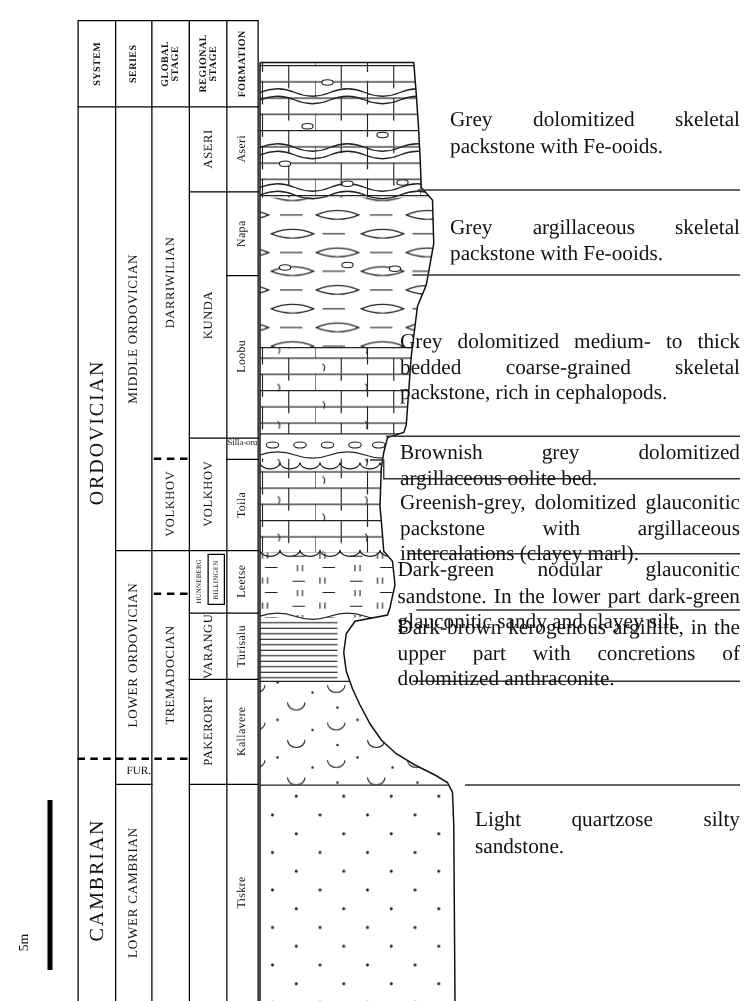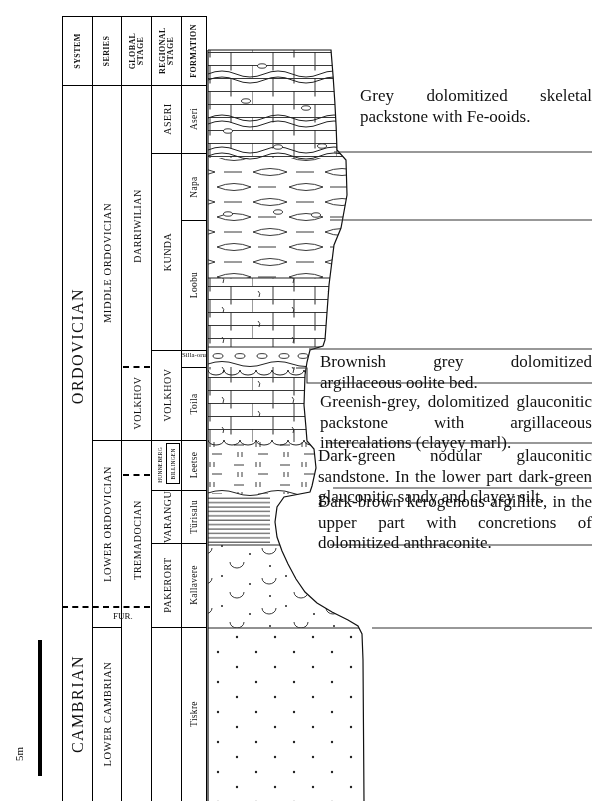--- a/index.html
+++ b/index.html
@@ -85,21 +85,21 @@
     <span class="vlabel sysname">CAMBRIAN</span>
   </div>
 
   <div class="cell" style="left:92px;top:85px;width:30px;height:355px;">
     <span class="vlabel seriesname">MIDDLE ORDOVICIAN</span>
   </div>
   <div class="cell" style="left:92px;top:440px;width:30px;height:167px;">
     <span class="vlabel seriesname">LOWER ORDOVICIAN</span>
   </div>
   <div class="cell" style="left:92px;top:607px;width:30px;height:20px;">
-    <span class="hsmall" style="left:16px;top:4px;width:100%;">FUR.</span>
+    <span class="hsmall" style="left:4px;top:4px;width:100%;">FUR.</span>
   </div>
   <div class="cell" style="left:92px;top:627px;width:30px;height:174px;">
     <span class="vlabel seriesname">LOWER CAMBRIAN</span>
   </div>
 
   <div class="cell" style="left:121px;top:85px;width:31px;height:281px;">
     <span class="vlabel stagename">DARRIWILIAN</span>
   </div>
   <div class="cell" style="left:121px;top:366px;width:31px;height:74px;">
     <span class="vlabel stagename">VOLKHOV</span>
@@ -264,21 +264,24 @@
       <path d="M309,349 H592"></path>
       <path d="M296,368 H307 V383 H592"></path>
       <path d="M326,443 H592"></path>
       <path d="M333,488 H592"></path>
       <path d="M330,545 H592"></path>
       <path d="M372,628 H592"></path>
     </g>
   </svg>
 
   <div class="desc" style="left:360px;top:86px;width:232px;">Grey dolomitized skeletal packstone with Fe-ooids.</div>
+  <div class="desc" style="left:360px;top:172px;width:232px;">Grey argillaceous skeletal packstone with Fe-ooids.</div>
+  <div class="desc" style="left:320px;top:263px;width:272px;">Grey dolomitized medium- to thick bedded coarse-grained skeletal packstone, rich in cephalopods.</div>
   <div class="desc" style="left:320px;top:352px;width:272px;">Brownish grey dolomitized argillaceous oolite bed.</div>
   <div class="desc" style="left:320px;top:392px;width:272px;">Greenish-grey, dolomitized glauconitic packstone with argillaceous intercalations (clayey marl).</div>
   <div class="desc" style="left:318px;top:446px;width:274px;">Dark-green nodular glauconitic sandstone. In the lower part dark-green glauconitic sandy and clayey silt.</div>
   <div class="desc" style="left:318px;top:492px;width:274px;">Dark-brown kerogenous argillite, in the upper part with concretions of dolomitized anthraconite.</div>
+  <div class="desc" style="left:380px;top:646px;width:212px;">Light quartzose silty sandstone.</div>
 
   <div class="scalebar" style="left:38px;top:640px;width:4px;height:136px;"></div>
   <span class="scalelabel" style="left:12px;top:748px;">5m</span>
 
 </div>
 
 </body></html>

